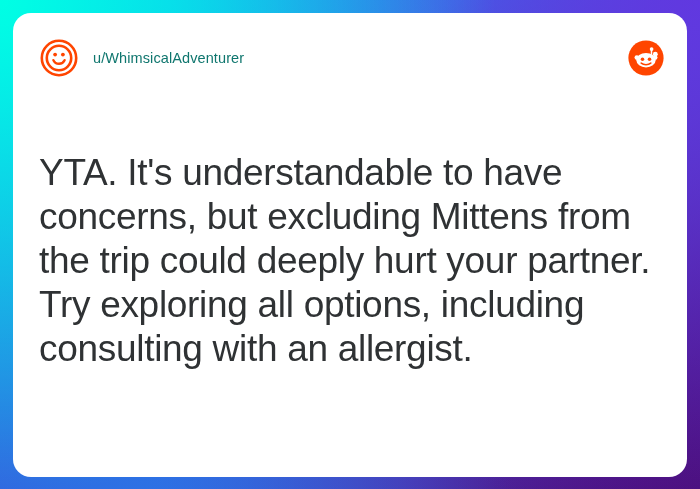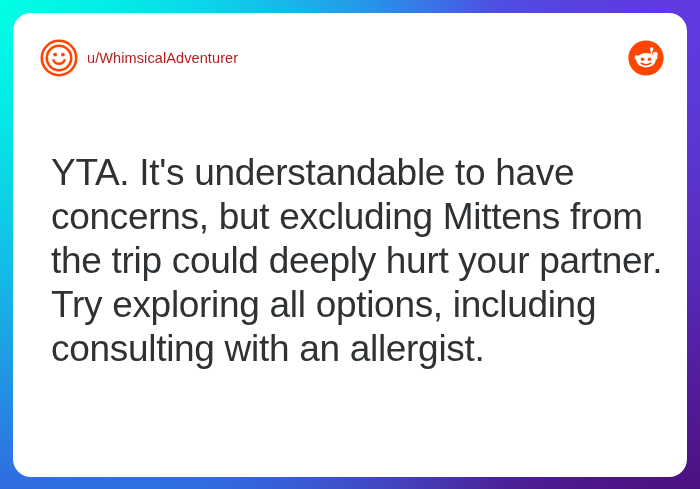--- a/index.html
+++ b/index.html
@@ -51,43 +51,42 @@
   }
 
   .avatar {
     width: 40px;
     height: 40px;
     flex: 0 0 40px;
     display: block;
   }
 
   .username {
-    margin-left: 8px;
+    margin-left: 14px;
     font-size: 14.5px;
-    color: #b91c1c;
+    color: #0f766e;
     letter-spacing: 0.1px;
     white-space: nowrap;
     font-family: "Liberation Sans", sans-serif;
   }
 
   .spacer { flex: 1 1 auto; }
 
   .brand-logo {
     width: 38px;
     height: 38px;
     flex: 0 0 38px;
     display: block;
   }
 
   .card-body {
     position: absolute;
     left: 26px;
     top: 138px;
     right: 20px;
-    margin-left: 12px;
   }
 
   .post-text {
     margin: 0;
     font-size: 37px;
     line-height: 44px;
     color: #2f3234;
     letter-spacing: -0.3px;
     font-weight: 400;
     font-family: "Liberation Sans", sans-serif;

